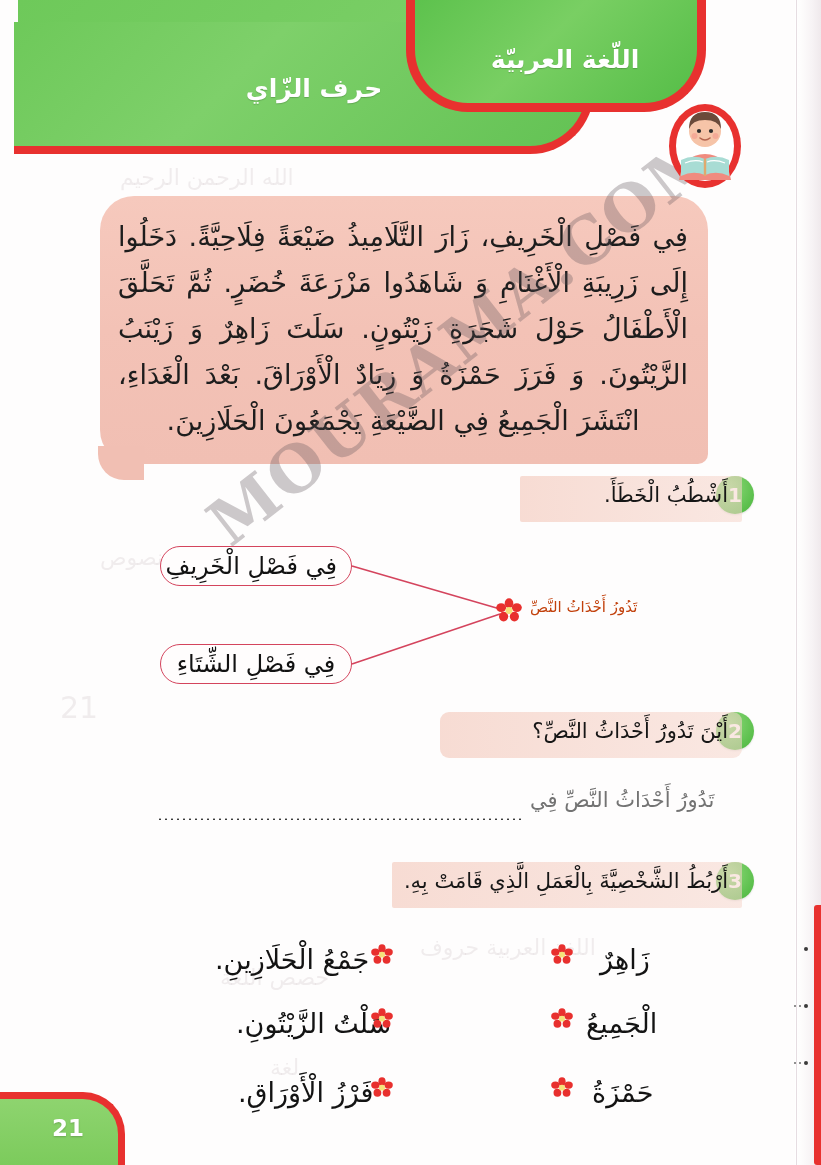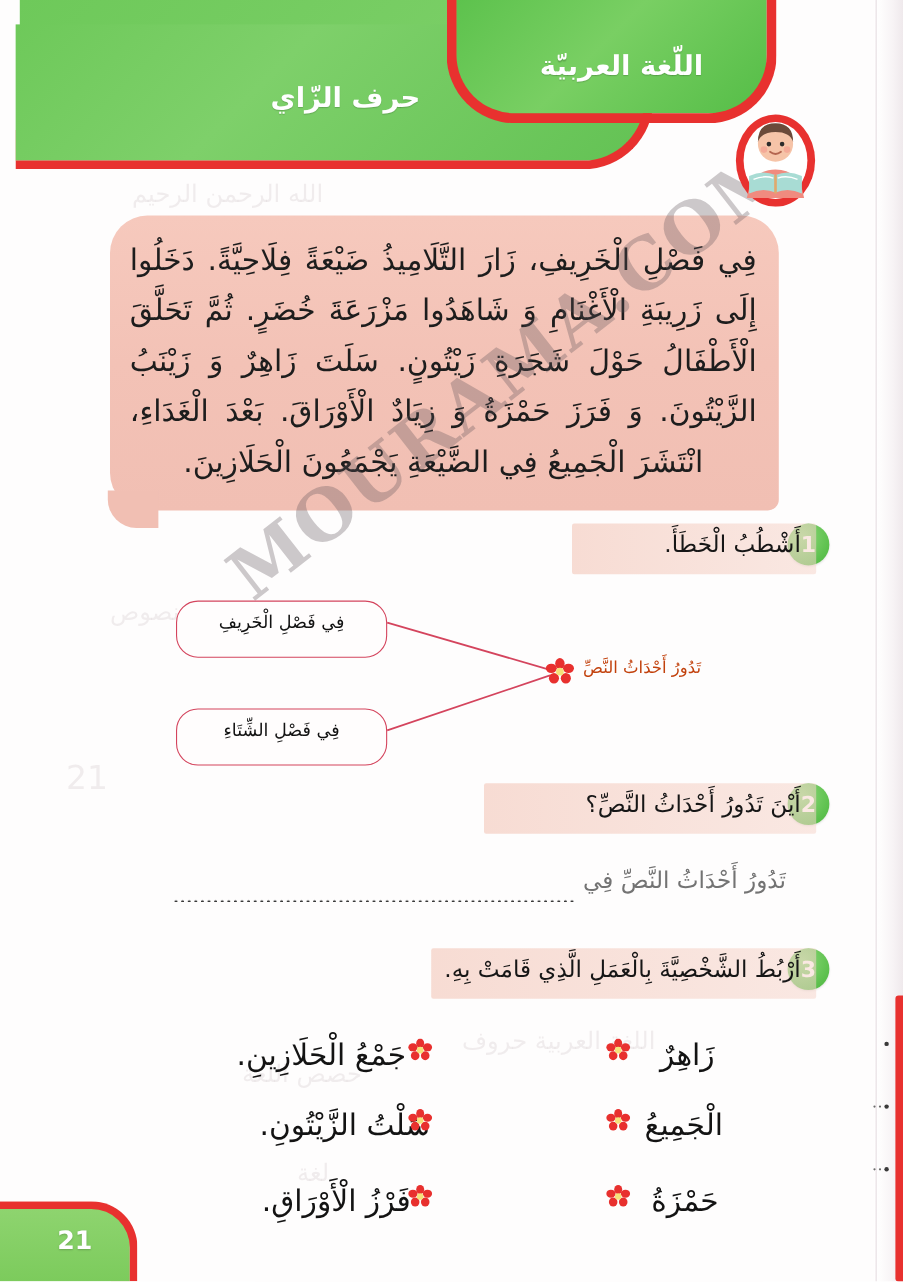--- a/index.html
+++ b/index.html
@@ -134,23 +134,23 @@
   }
   .ex-prompt{
     position:absolute;height:38px;line-height:38px;
     background:linear-gradient(90deg,rgba(246,214,204,.85),rgba(246,214,204,.55));
     color:#161616;font-size:21px;padding:0 14px 8px 18px;
     white-space:nowrap;border-radius:2px;
   }
 
   
   .opt-box{
-    position:absolute;height:52px;line-height:38px;
+    position:absolute;height:40px;line-height:38px;
     border:1.6px solid #d4445d;border-radius:20px;
-    color:#121212;font-size:16px;text-align:center;
+    color:#121212;font-size:24px;text-align:center;
     background:#fffdfd;box-sizing:border-box;
     white-space:nowrap;padding:0 14px;
   }
   .stem-text{
     position:absolute;font-size:15px;color:#c2410c;white-space:nowrap;
   }
   svg.connector{position:absolute;overflow:visible;z-index:14;}
 
   
   .flower{display:inline-block;width:22px;height:22px;vertical-align:middle;}
@@ -272,21 +272,21 @@
         <circle cx="13" cy="12.6" r="3.5" fill="#f5e27a"></circle>
       </svg>
     </div>
 
     <div class="opt-box" style="top:546px;left:160px;width:192px;">فِي فَصْلِ الْخَرِيفِ</div>
     <div class="opt-box" style="top:644px;left:160px;width:192px;">فِي فَصْلِ الشِّتَاءِ</div>
   </div>
 
   <div class="ex" style="top:0;left:0;width:821px;height:0;">
     <div class="ex-badge" style="top:712px;left:716px;">2</div>
-    <div class="ex-prompt" style="top:712px;left:440px;width:270px;text-align:right;">أَيْنَ تَدُورُ أَحْدَاثُ النَّصِّ؟</div>
+    <div class="ex-prompt" style="top:712px;left:440px;width:270px;text-align:right;border-radius:9px;">أَيْنَ تَدُورُ أَحْدَاثُ النَّصِّ؟</div>
 
     <div class="ans-line" style="top:788px;left:530px;">تَدُورُ أَحْدَاثُ النَّصِّ فِي</div>
     <div class="dots" style="top:818px;left:157px;width:365px;"></div>
   </div>
 
   <div class="ex" style="top:0;left:0;width:821px;height:0;">
     <div class="ex-badge" style="top:862px;left:716px;">3</div>
     <div class="ex-prompt" style="top:862px;left:392px;width:318px;text-align:right;">أَرْبُطُ الشَّخْصِيَّةَ بِالْعَمَلِ الَّذِي قَامَتْ بِهِ.</div>
 
     <div class="match-item" style="top:944px;left:600px;">زَاهِرٌ</div>

